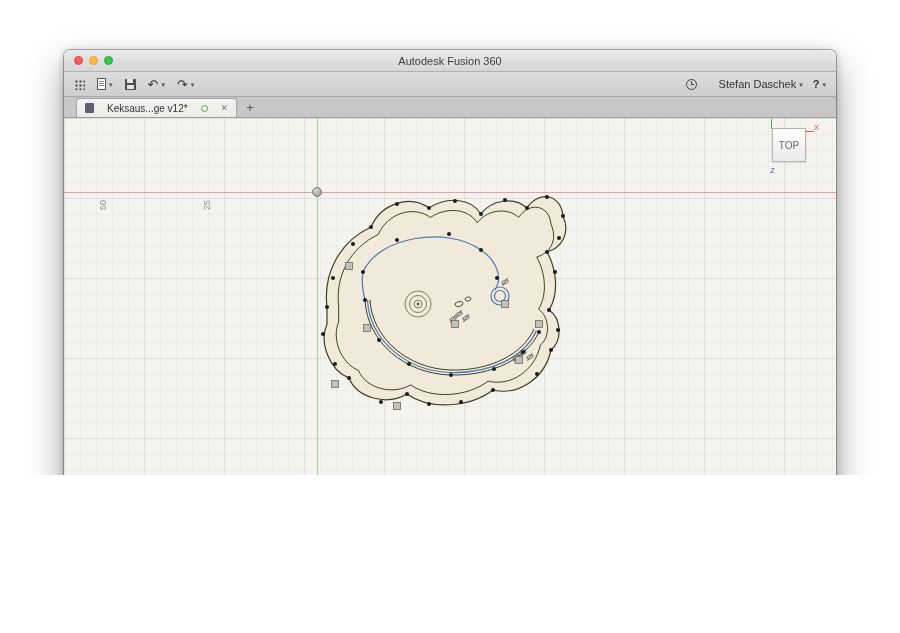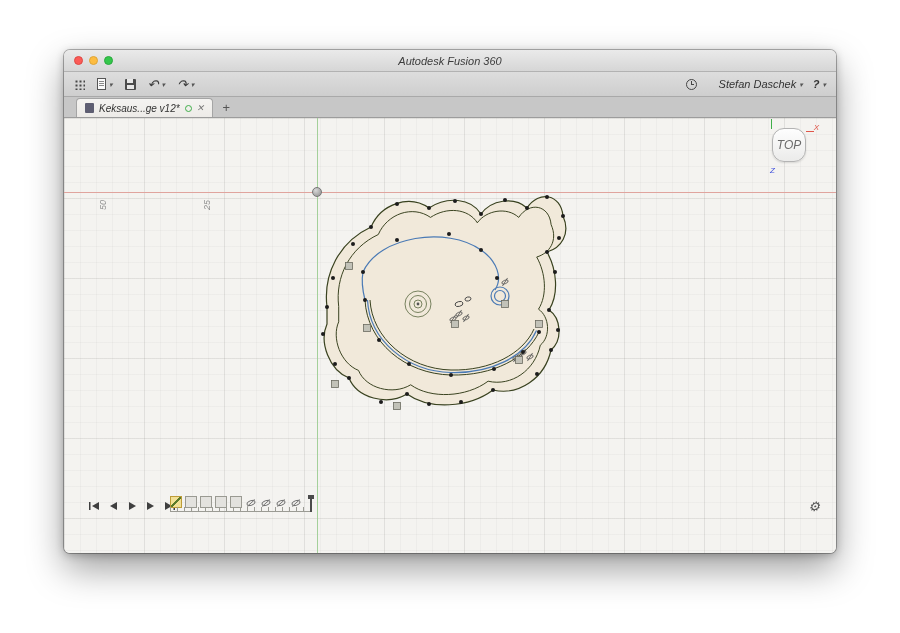--- a/index.html
+++ b/index.html
@@ -1,21 +1,21 @@
 <!DOCTYPE html>
 <html><head>
 <meta charset="utf-8">
 <style>
   html,body{margin:0;padding:0;}
   body{
     width:900px;height:633px;background:#ffffff;
     font-family:"Liberation Sans", sans-serif;
     -webkit-font-smoothing:antialiased;
   }
-  .stage{position:relative;width:900px;height:633px;overflow:hidden;font-style:italic;}
+  .stage{position:relative;width:900px;height:475px;overflow:hidden;}
 
   
   .window{
     position:absolute;left:64px;top:50px;width:772px;height:503px;
     border-radius:6px;overflow:hidden;background:#f4f3f0;
     box-shadow:0 16px 36px rgba(0,0,0,.38), 0 2px 8px rgba(0,0,0,.25), 0 0 0 1px rgba(0,0,0,.28);
     display:flex;flex-direction:column;
   }
   .titlebar{
     flex:0 0 21px;position:relative;
@@ -63,21 +63,21 @@
 
   
   .tabbar{
     flex:0 0 20px;background:#c7c7c7;border-bottom:1px solid #9c9c9c;
     display:flex;align-items:flex-end;padding-left:12px;
   }
   .tab{
     height:19px;box-sizing:border-box;
     background:linear-gradient(#f4f3f1,#edebe8);
     border:1px solid #a5a5a5;border-bottom:none;border-radius:4px 4px 0 0;
-    display:flex;align-items:center;gap:5px;padding:0 8px;
+    display:flex;align-items:center;gap:13px;padding:0 8px;
   }
   .tab-label{font-size:10px;color:#333;white-space:nowrap;}
   .tab-doc-icon{width:9px;height:10px;background:#5e5e72;border-radius:1px;}
   .status-ring{width:7px;height:7px;border:1.4px solid #3fae49;border-radius:50%;box-sizing:border-box;}
   .tab-close{font-size:9px;color:#777;line-height:1;}
   .newtab{align-self:center;margin-left:9px;font-size:13px;color:#555;line-height:1;}
 
   
   .canvas{
     position:relative;flex:1;overflow:hidden;
@@ -98,23 +98,23 @@
   }
   .grid-label{position:absolute;font-size:9px;color:#8d8d8d;transform:rotate(-90deg);transform-origin:center;}
   .grid-label.l50{left:34px;top:82px;}
   .grid-label.l25{left:138px;top:82px;}
 
   
   .viewcube{position:absolute;right:30px;top:10px;width:34px;height:34px;}
   .cube-face{
     width:34px;height:34px;box-sizing:border-box;
     background:linear-gradient(#fefefe,#ebebea);
-    border:1px solid #b3b3b3;border-radius:12px;
+    border:1px solid #b3b3b3;border-radius:0;
     display:flex;align-items:center;justify-content:center;
-    font-size:12px;color:#6a6a6a;box-shadow:0 1px 2px rgba(0,0,0,.12);
+    font-size:10px;color:#6a6a6a;box-shadow:0 1px 2px rgba(0,0,0,.12);
   }
   .vc-x{position:absolute;right:-13px;top:-5px;color:#e0564a;font-size:8px;}
   .vc-z{position:absolute;left:-2px;bottom:-13px;color:#4252dd;font-size:8px;}
   .vc-xline{position:absolute;right:-8px;top:3px;width:8px;height:1px;background:#e0564a;}
   .vc-yline{position:absolute;left:-1px;top:-9px;width:1px;height:10px;background:#3fae49;}
 
   .sketch{position:absolute;left:245px;top:64px;}
 
   
   .playbar{position:absolute;left:24px;bottom:42px;display:flex;align-items:center;gap:7px;}

